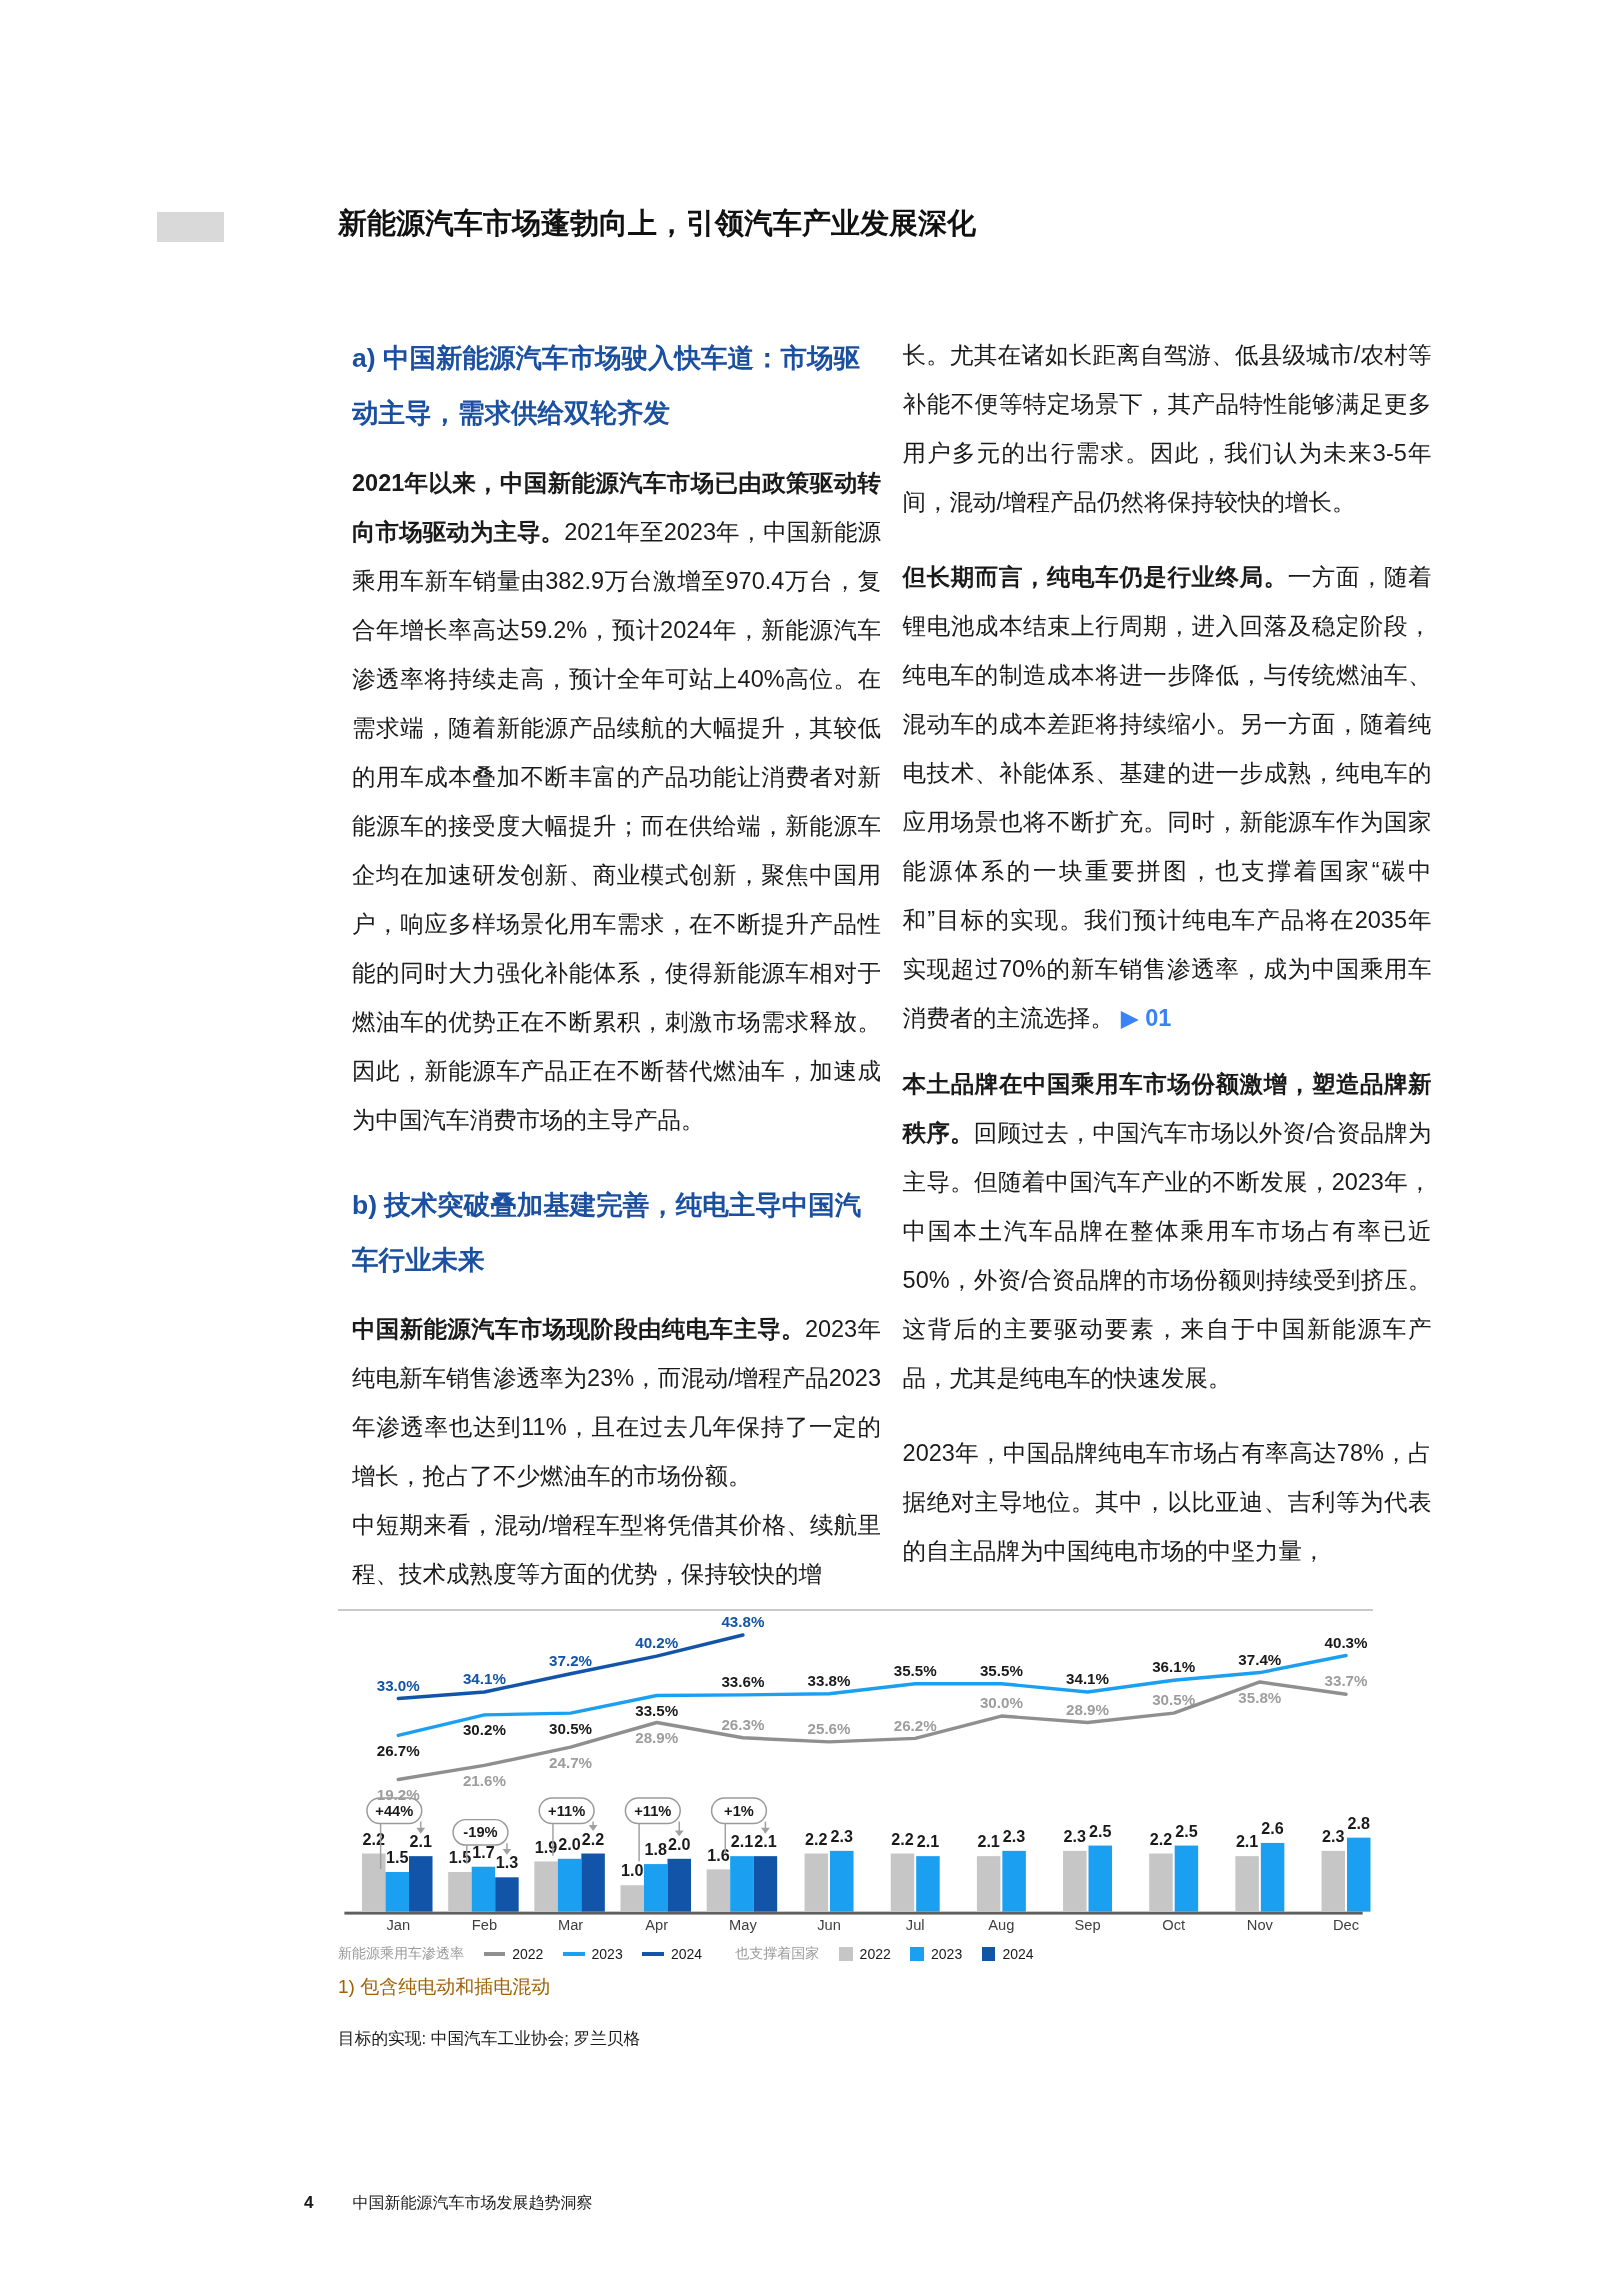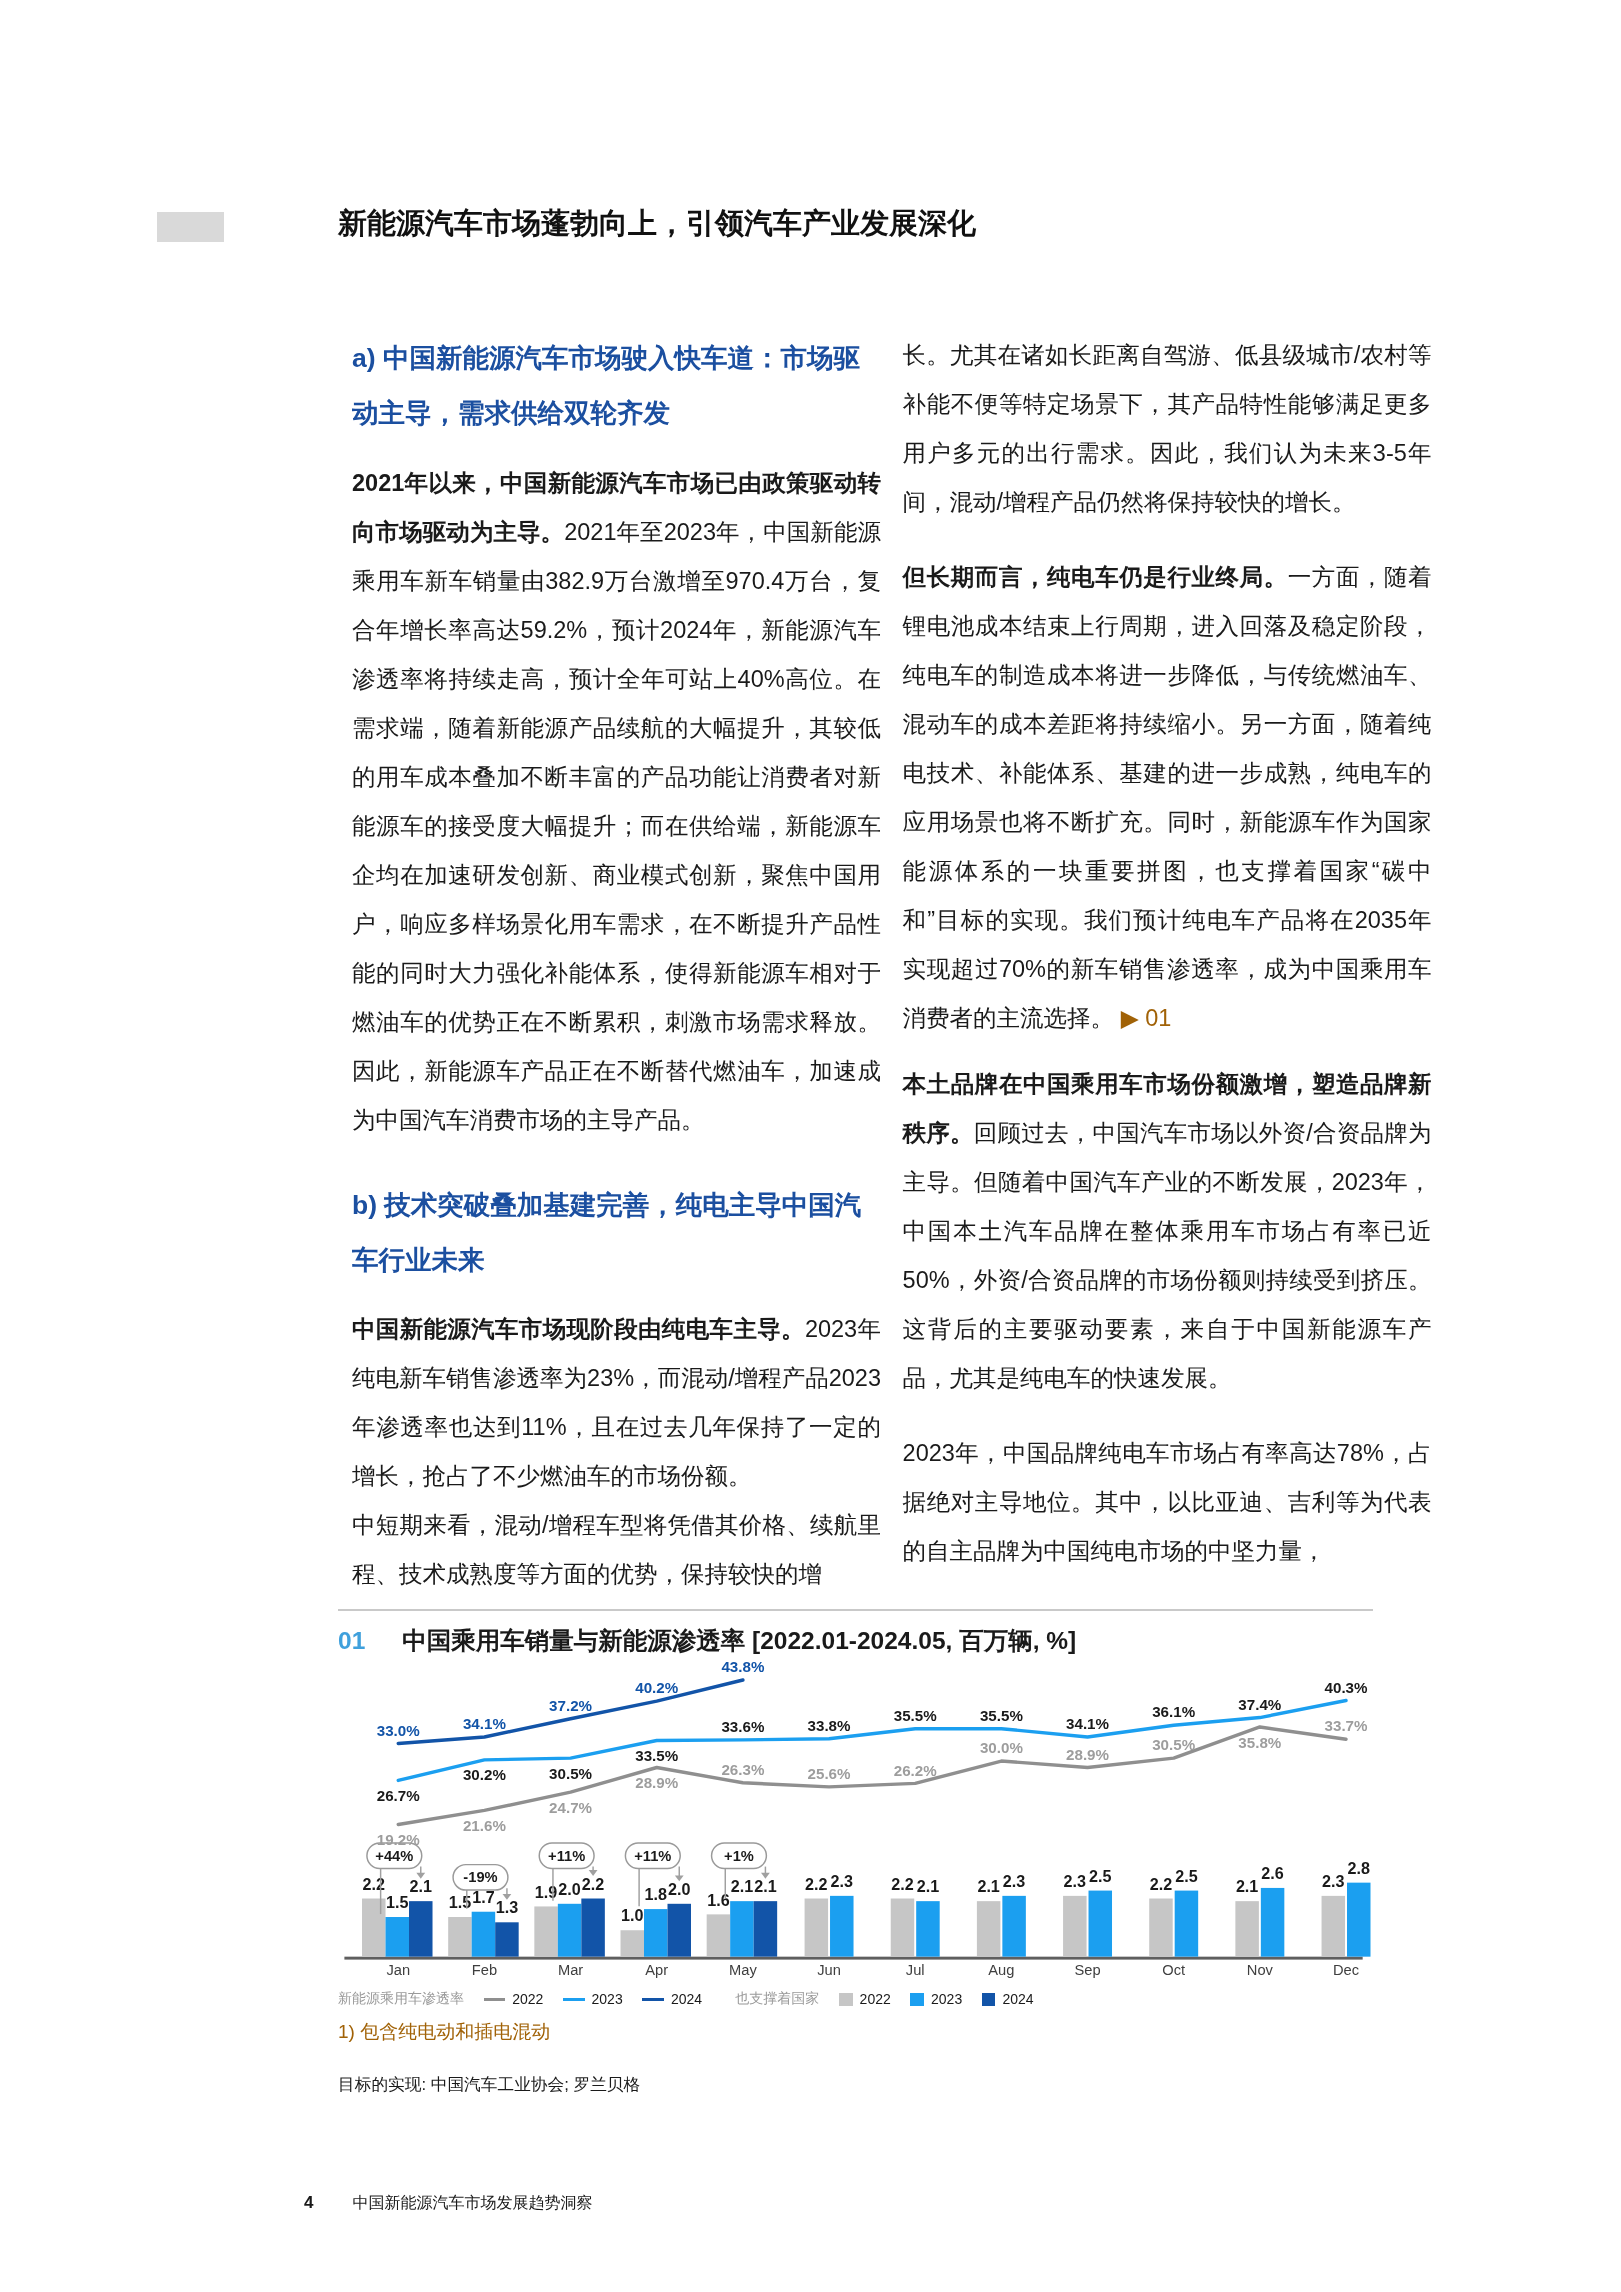--- a/index.html
+++ b/index.html
@@ -12,21 +12,21 @@
   .page-title{position:absolute;left:338px;top:206px;width:1176px;margin:0;
     font-size:29px;font-weight:700;line-height:1.2;color:#111}
   .columns{position:absolute;left:352px;top:331px;width:1080px;height:1276px;
     display:flex;gap:21.6px;overflow:hidden}
   .col{width:529px;font-size:23.5px;line-height:49px;text-align:justify}
   .col h2{color:#1b4fa0;font-size:26.5px;line-height:55px;font-weight:700;margin:0;text-align:left}
   .col p{margin:0}
   .mt-para{margin-top:17.6px !important}
   .gap-para{margin-top:25.5px !important}
   .gap-sec{margin-top:33px !important}
-  .ref{color:#a16207;font-weight:400;white-space:nowrap}
+  .ref{color:#3b82f6;font-weight:700;white-space:nowrap}
   
   .chart-block{position:absolute;left:338px;top:1609px;width:1037px;background:#fff}
   .rule{height:2px;background:#c9c9c9;width:1035px}
   .chart-head{display:flex;align-items:baseline;gap:37px;margin-top:13.7px;
     font-size:24.5px;font-weight:700;line-height:1.3}
   .chart-num{color:#3fa0dc}
   .chart-canvas{display:block;margin-top:3.9px}
   .mo{font-size:15px;fill:#3f3f3f}
   .bl{font-size:16.5px;font-weight:700;fill:#1a1a1a}
   .ll{font-size:15.5px;font-weight:700}
@@ -58,24 +58,20 @@
   <div class="col">
     <p>长。尤其在诸如长距离自驾游、低县级城市/农村等补能不便等特定场景下，其产品特性能够满足更多用户多元的出行需求。因此，我们认为未来3-5年间，混动/增程产品仍然将保持较快的增长。</p>
     <p class="gap-para"><b>但长期而言，纯电车仍是行业终局。</b><span>一方面，随着锂电池成本结束上行周期，进入回落及稳定阶段，纯电车的制造成本将进一步降低，与传统燃油车、混动车的成本差距将持续缩小。另一方面，随着纯电技术、补能体系、基建的进一步成熟，纯电车的应用场景也将不断扩充。同时，新能源车作为国家能源体系的一块重要拼图，也支撑着国家“碳中和”目标的实现。我们预计纯电车产品将在2035年实现超过70%的新车销售渗透率，成为中国乘用车消费者的主流选择。</span> <span class="ref">▶ 01</span></p>
     <p class="mt-para"><b>本土品牌在中国乘用车市场份额激增，塑造品牌新秩序。</b><span>回顾过去，中国汽车市场以外资/合资品牌为主导。但随着中国汽车产业的不断发展，2023年，中国本土汽车品牌在整体乘用车市场占有率已近50%，外资/合资品牌的市场份额则持续受到挤压。 这背后的主要驱动要素，来自于中国新能源车产品，尤其是纯电车的快速发展。</span></p>
     <p class="gap-para">2023年，中国品牌纯电车市场占有率高达78%，占据绝对主导地位。其中，以比亚迪、吉利等为代表的自主品牌为中国纯电市场的中坚力量，</p>
   </div>
 </div>
 
 <div class="chart-block">
   <div class="rule"></div>
-  <div class="chart-head">
-    <span class="chart-num">01</span>
-    <span>中国乘用车销量与新能源渗透率 [2022.01-2024.05, 百万辆, %]</span>
-  </div>
   <svg class="chart-canvas" width="1034" height="328" viewBox="0 0 1055 335">
       <rect x="6" y="303" width="1040" height="3" fill="#5f5f5f"></rect>
       <text x="61" y="322" text-anchor="middle" class="mo">Jan</text>
       <text x="149" y="322" text-anchor="middle" class="mo">Feb</text>
       <text x="237" y="322" text-anchor="middle" class="mo">Mar</text>
       <text x="325" y="322" text-anchor="middle" class="mo">Apr</text>
       <text x="413" y="322" text-anchor="middle" class="mo">May</text>
       <text x="501" y="322" text-anchor="middle" class="mo">Jun</text>
       <text x="589" y="322" text-anchor="middle" class="mo">Jul</text>
       <text x="677" y="322" text-anchor="middle" class="mo">Aug</text>

